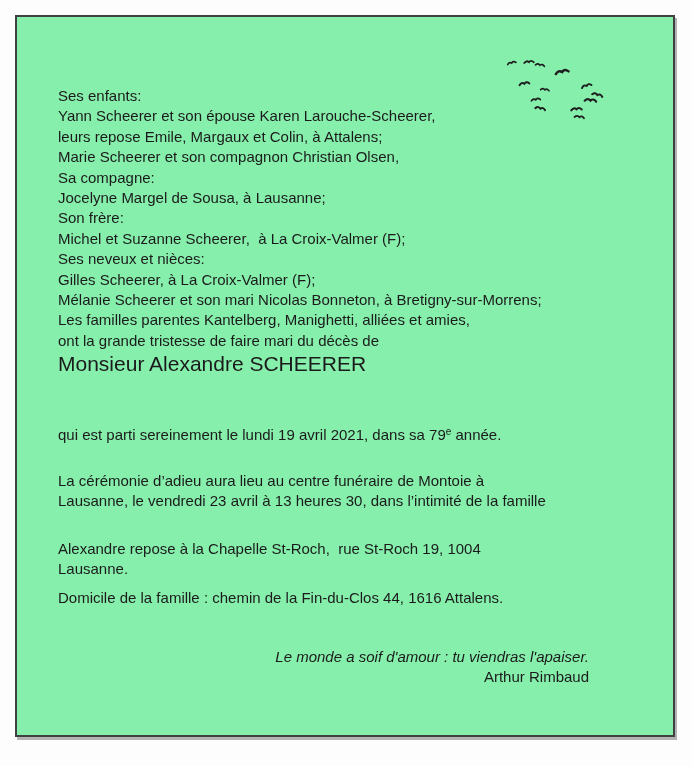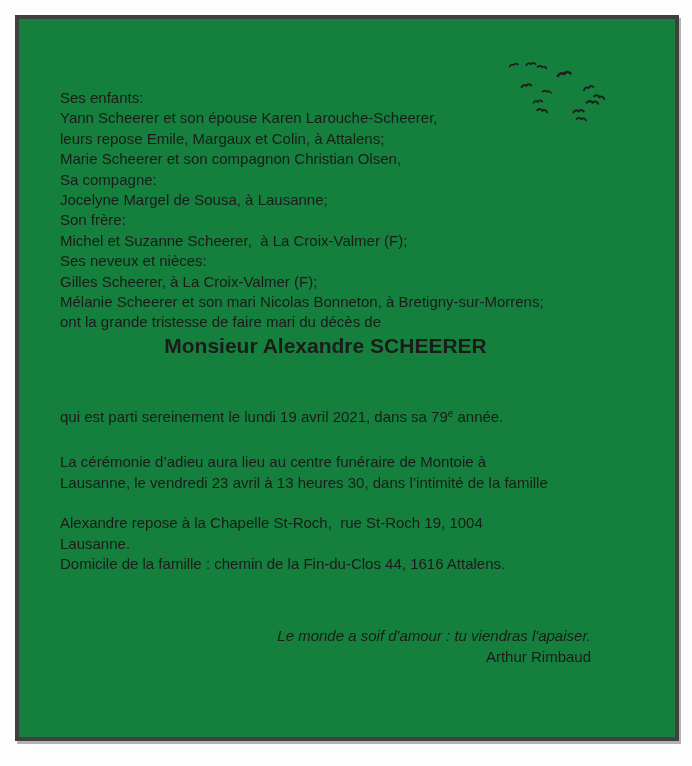--- a/index.html
+++ b/index.html
@@ -8,22 +8,22 @@
     background: #fdfdfd;
     font-family: "Liberation Sans", sans-serif;
     color: #1b1b1b;
     position: relative;
     overflow: hidden;
   }
   .page {
     position: absolute;
     left: 15px; top: 15px;
     width: 656px; height: 718px;
-    background: #15803d;
-    border: 4px solid #404040;
+    background: #86efac;
+    border: 2px solid #404040;
     box-shadow: 2px 3px 0 #b3b3b3;
   }
   .birds {
     position: absolute;
     left: 478px; top: 36px;
     width: 128px; height: 72px;
   }
   .content {
     position: absolute;
     left: 41px; top: 69px;
@@ -31,28 +31,27 @@
     font-size: 15px;
     line-height: 20.4px;
   }
   .line { white-space: pre-wrap; }
   .b { font-weight: normal; }
   sup { font-size: 10px; line-height: 0; vertical-align: 5px; }
   .title {
     margin: 0;
     font-size: 21px;
     line-height: 26px;
-    font-weight: bold;
-    text-align: center;
+    font-weight: normal;
   }
   .death    { margin-top: 48px; }
   .ceremony { margin-top: 25px; }
-  .repose   { margin-top: 20px; }
-  .domicile {  }
-  .quote    { margin-top: 52px; text-align: right; }
+  .repose   { margin-top: 27px; }
+  .domicile { margin-top: 9px;  }
+  .quote    { margin-top: 38px; text-align: right; }
   .quote-text { font-style: italic; }
 </style>
 </head>
 <body>
 
 <div class="page">
 
   <svg class="birds" viewBox="0 0 128 72" aria-hidden="true">
     <defs>
       <path id="bird" d="M0 3.2 Q2.6 0.2 5 2.7 Q7.4 0.2 10 3.2" fill="none" stroke="#1e1e1e" stroke-width="1.9" stroke-linecap="round"></path>
@@ -79,20 +78,21 @@
       <div class="line"><span>Yann </span><span class="b">Scheerer</span><span> et son épouse Karen </span><span class="b">Larouche-Scheerer</span><span>,</span></div>
       <div class="line"><span>leurs repose Emile, Margaux et Colin, à Attalens;</span></div>
       <div class="line"><span>Marie </span><span class="b">Scheerer</span><span> et son compagnon Christian </span><span class="b">Olsen</span><span>,</span></div>
       <div class="line"><span>Sa compagne:</span></div>
       <div class="line"><span>Jocelyne </span><span class="b">Margel de Sousa</span><span>, à Lausanne;</span></div>
       <div class="line"><span>Son frère:</span></div>
       <div class="line"><span>Michel et Suzanne </span><span class="b">Scheerer</span><span>,  à La Croix-Valmer (F);</span></div>
       <div class="line"><span>Ses neveux et nièces:</span></div>
       <div class="line"><span>Gilles </span><span class="b">Scheerer</span><span>, à La Croix-Valmer (F);</span></div>
       <div class="line"><span>Mélanie </span><span class="b">Scheerer</span><span> et son mari Nicolas </span><span class="b">Bonneton</span><span>, à Bretigny-sur-Morrens;</span></div>
+      <div class="line"><span>Les familles parentes </span><span class="b">Kantelberg</span><span>, </span><span class="b">Manighetti</span><span>, alliées et amies,</span></div>
       <div class="line"><span>ont la grande tristesse de faire mari du décès de</span></div>
     </div>
 
     <h1 class="title">Monsieur Alexandre SCHEERER</h1>
 
     <div class="line death"><span>qui est parti sereinement le lundi 19 avril 2021, dans sa 79</span><sup>e</sup><span> année.</span></div>
 
     <div class="ceremony">
       <div class="line">La cérémonie d’adieu aura lieu au centre funéraire de Montoie à</div>
       <div class="line">Lausanne, le vendredi 23 avril à 13 heures 30, dans l’intimité de la famille</div>

